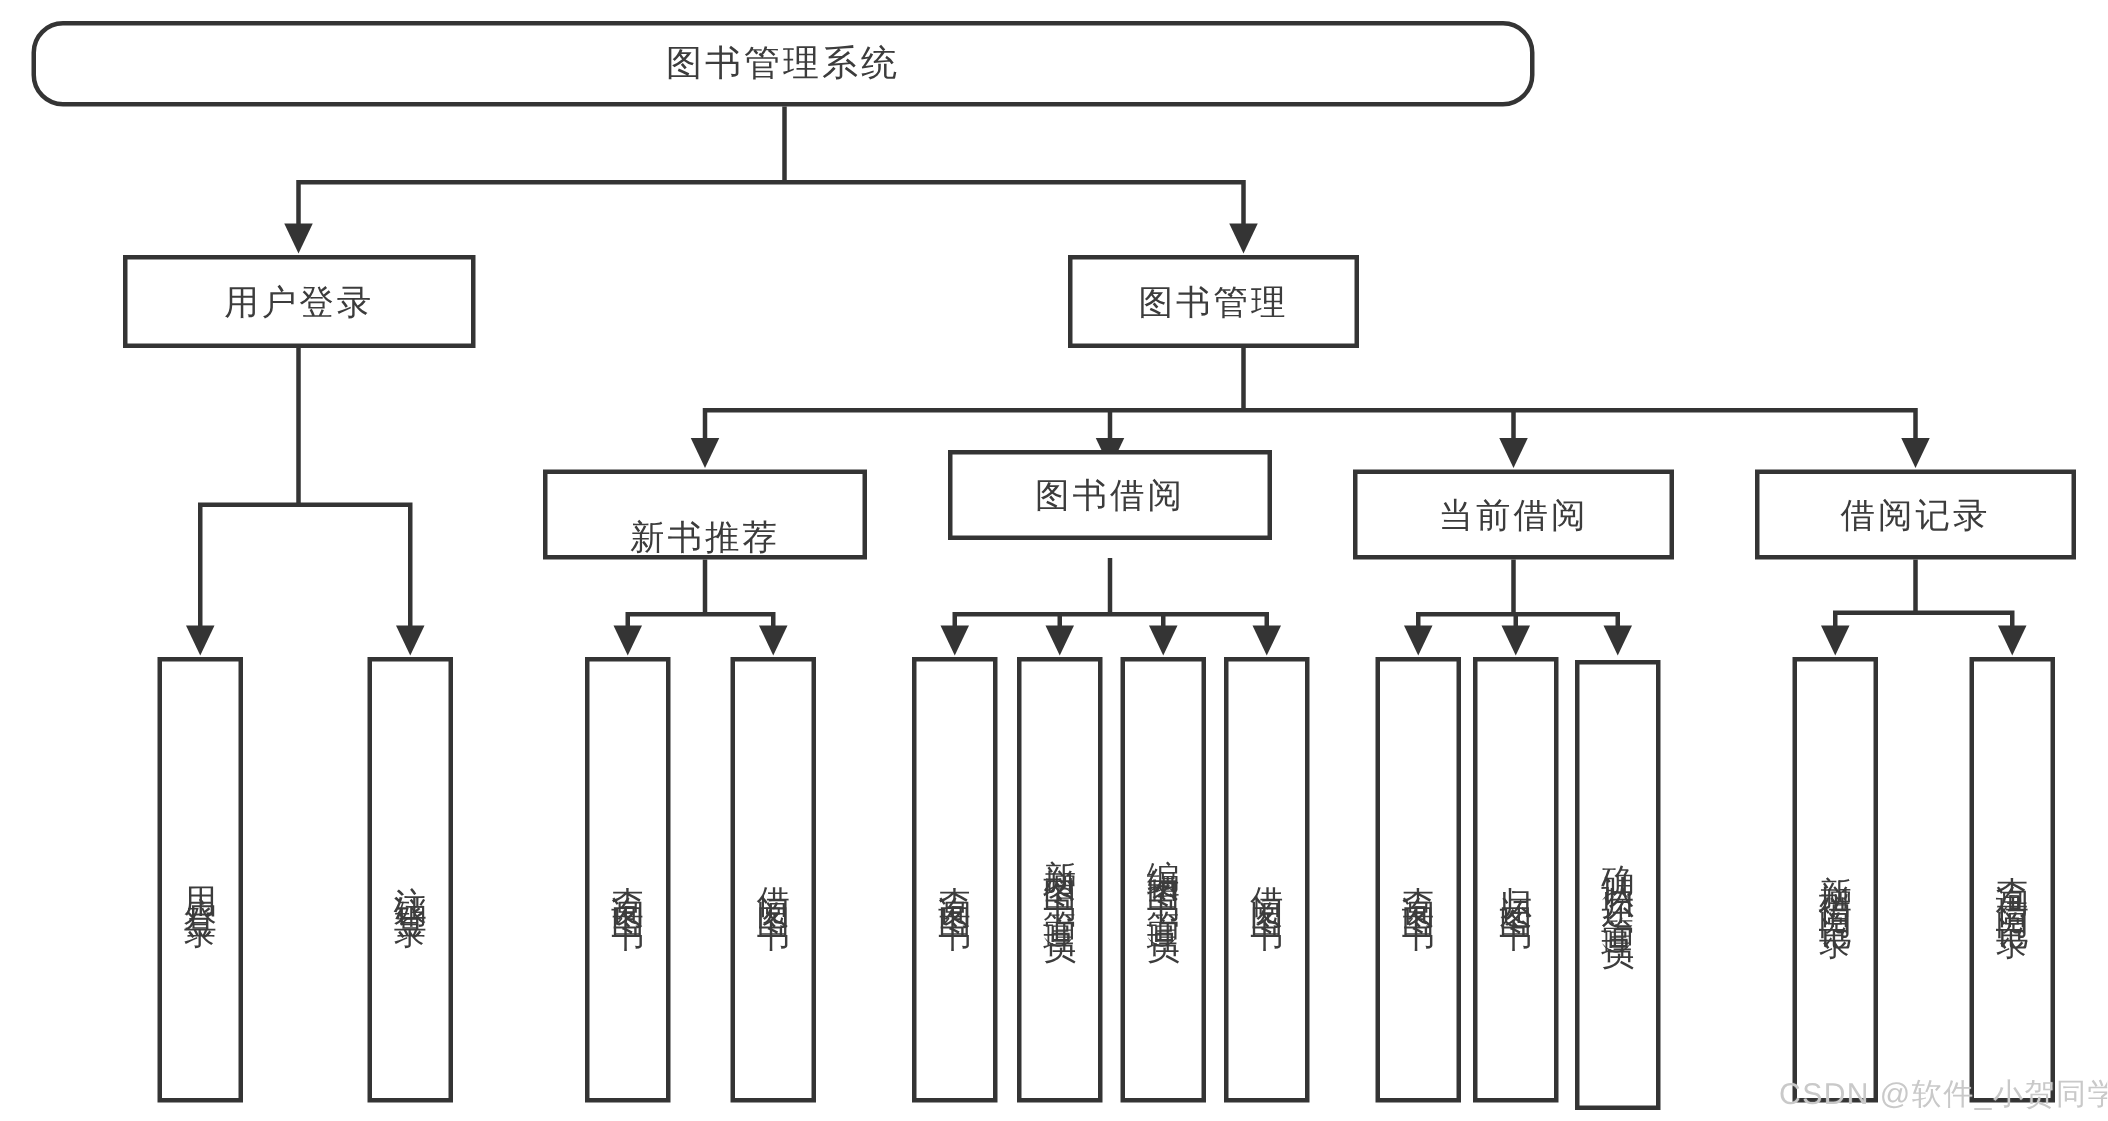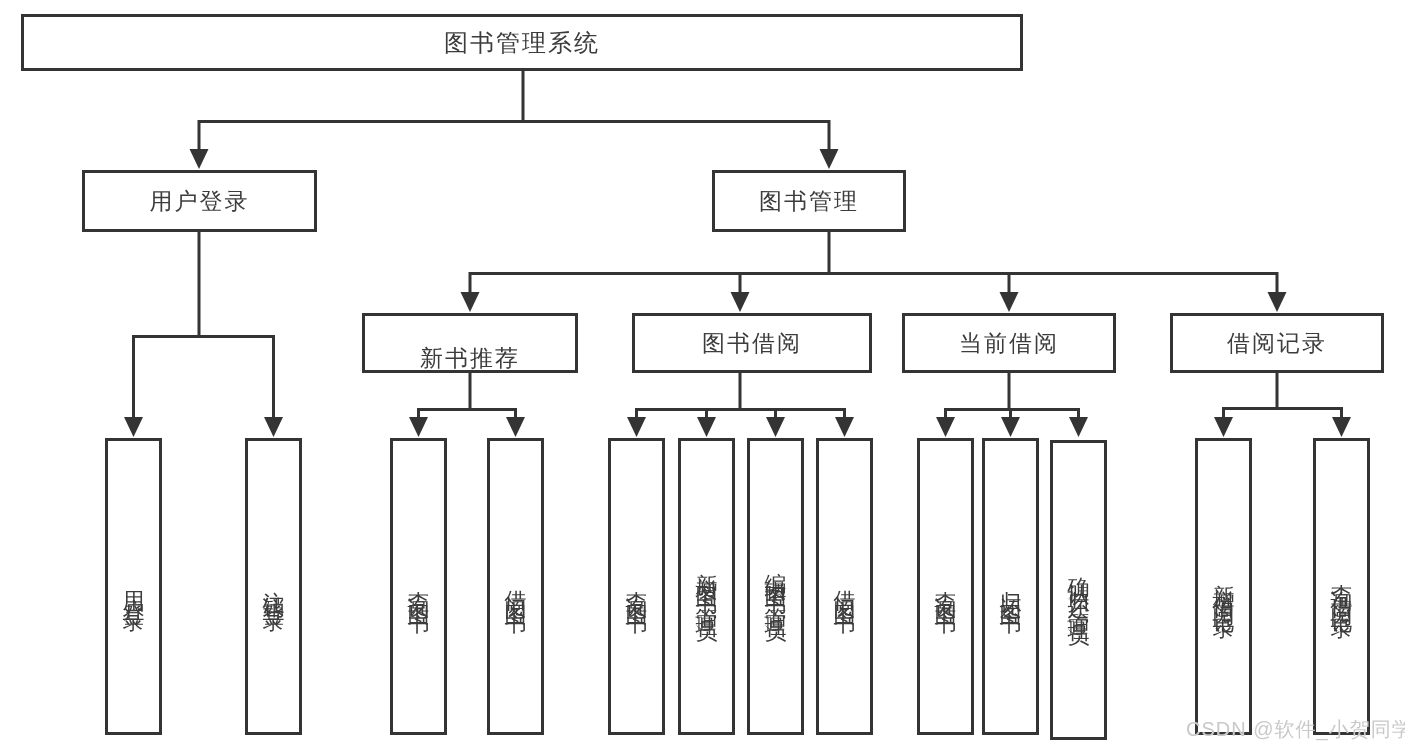--- a/index.html
+++ b/index.html
@@ -122,35 +122,35 @@
       <polygon points="1069,417 1088,417 1078.5,437"></polygon>
     </g>
 
     <g>
       <path d="M1277 372 V408.5 M1222 408.5 H1343 M1223.5 408.5 V419 M1341.5 408.5 V419"></path>
       <polygon points="1214,417 1233,417 1223.5,437"></polygon>
       <polygon points="1332,417 1351,417 1341.5,437"></polygon>
     </g>
   </svg>
 
-  <div class="node hbox root" style="left:21px; top:14px; width:1002px; height:57px;">
+  <div class="node hbox root" style="left:21px; top:14px; width:1002px; height:57px;border-radius:21px;">
     <span>图书管理系统</span>
   </div>
 
   <div class="node hbox" style="left:82px; top:170px; width:235px; height:62px;">
     <span>用户登录</span>
   </div>
   <div class="node hbox" style="left:712px; top:170px; width:194px; height:62px;">
     <span>图书管理</span>
   </div>
 
   <div class="node hbox" style="left:362px; top:313px; width:216px; height:60px;align-items:flex-end;">
     <span>新书推荐</span>
   </div>
-  <div class="node hbox" style="left:632px; top:313px; width:240px; height:60px;">
+  <div class="node hbox" style="left:632px; top:300px; width:216px; height:60px;">
     <span>图书借阅</span>
   </div>
   <div class="node hbox" style="left:902px; top:313px; width:214px; height:60px;">
     <span>当前借阅</span>
   </div>
   <div class="node hbox" style="left:1170px; top:313px; width:214px; height:60px;">
     <span>借阅记录</span>
   </div>
 
   <div class="node vbox" style="left:105px;">

